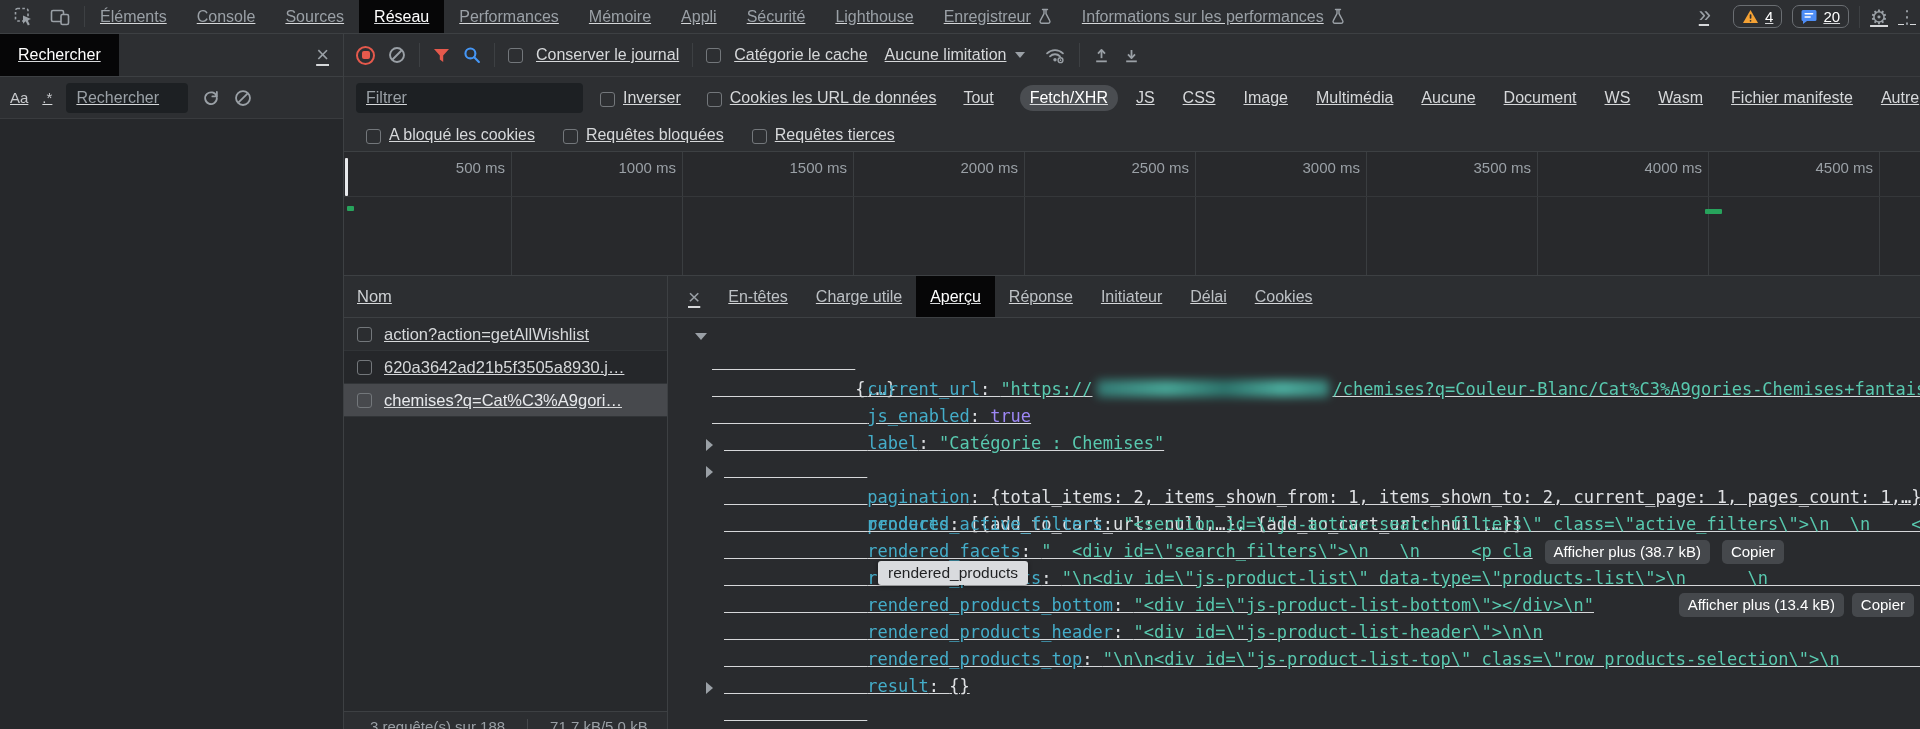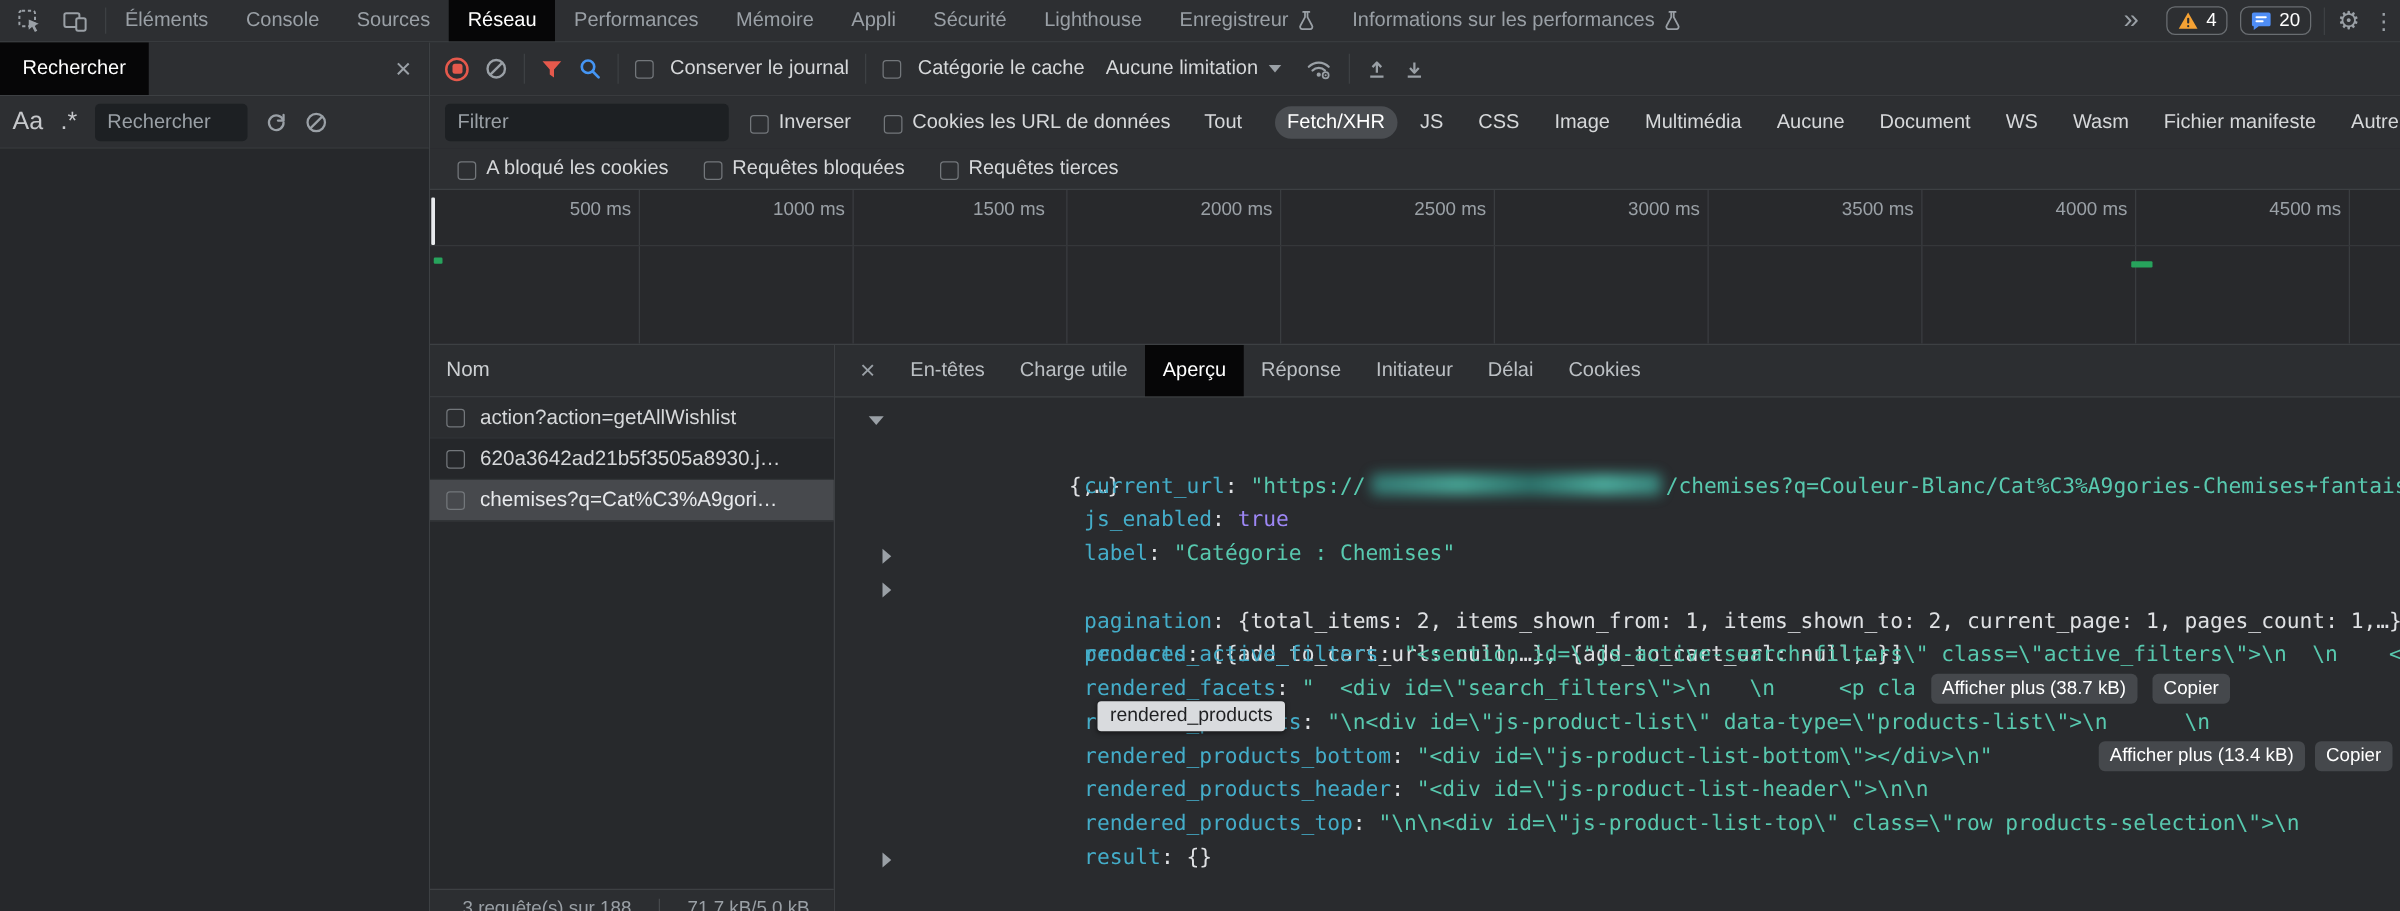--- a/index.html
+++ b/index.html
@@ -5,21 +5,21 @@
   :root{
     --bg-toolbar:#2d2f32; --bg-panel:#292b2e; --bg-dark:#26282b; --bg-darker:#25272a;
     --bg-input:#1d2023; --border:#3d4043; --border-sub:#393b3e;
     --txt:#d6d8da; --dim:#9aa0a6; --black:#060607; --sel:#47494d;
     --red:#e5594c; --blue:#4596f5; --green:#27a35c;
     --key:#44adc9; --str:#58c9af; --bool:#9d87f5; --code:#dfe1e4; --chipbg:#45484c;
   }
   *{margin:0;padding:0;box-sizing:border-box;}
   html,body{width:1920px;height:729px;overflow:hidden;background:#202124;
     font-family:"Liberation Sans",sans-serif;color:var(--txt);}
-  .app{width:1920px;height:729px;display:flex;flex-direction:column;background:var(--bg-panel);}
+  .app{width:1920px;height:729px;display:flex;flex-direction:column;background:var(--bg-panel);text-decoration:underline;}
 
   
   .top{height:34px;background:var(--bg-toolbar);border-bottom:1px solid var(--border);
     display:flex;align-items:stretch;flex:0 0 34px;}
   .top .icobox{display:flex;align-items:center;gap:16px;padding:0 14px;}
   .vdiv{width:1px;background:var(--border);margin:6px 0;}
   .tt{display:flex;align-items:center;gap:7px;padding:0 15px;font-size:16px;color:var(--dim);cursor:default;}
   .tt.active{background:var(--black);color:#fff;}
   .top-right{margin-left:auto;display:flex;align-items:center;gap:10px;padding-right:6px;}
   .chev{color:var(--dim);font-size:22px;letter-spacing:-2px;padding:0 14px 3px 6px;}
@@ -38,21 +38,21 @@
     border-top:6px solid var(--dim);}
 
   
   .mid{flex:1;display:flex;min-height:0;}
   .leftpane{width:344px;flex:0 0 344px;border-right:1px solid var(--border);display:flex;flex-direction:column;background:var(--bg-dark);}
   .search-head{height:43px;background:var(--bg-toolbar);border-bottom:1px solid var(--border);display:flex;align-items:center;}
   .search-tab{height:100%;display:flex;align-items:center;padding:0 18px;background:var(--black);color:#fff;font-size:16px;}
   .xclose{margin-left:auto;margin-right:14px;color:var(--dim);font-size:22px;line-height:1;}
   .search-row{height:42px;background:var(--bg-toolbar);border-bottom:1px solid var(--border-sub);
     display:flex;align-items:center;gap:14px;padding:0 10px;}
-  .mini{color:#c6c8cb;font-size:20px;}
+  .mini{color:#c6c8cb;font-size:15px;}
   .search-rest{flex:1;background:var(--bg-dark);}
 
   .rightarea{flex:1;display:flex;flex-direction:column;min-width:0;}
   .net-toolbar{height:43px;background:var(--bg-toolbar);border-bottom:1px solid var(--border-sub);
     display:flex;align-items:center;gap:13px;padding:0 12px;flex:0 0 43px;}
   .rec{width:19px;height:19px;border:2.5px solid var(--red);border-radius:50%;display:flex;align-items:center;justify-content:center;}
   .rec i{display:block;width:8px;height:8px;background:var(--red);border-radius:2px;}
   .throttle{display:flex;align-items:center;gap:9px;margin-left:4px;}
 
   .filter-row{height:42px;background:var(--bg-toolbar);display:flex;align-items:center;gap:8px;
@@ -346,21 +346,21 @@
         <div class="gline" style="left:338px;"></div>
         <div class="gline" style="left:509px;"></div>
         <div class="gline" style="left:680px;"></div>
         <div class="gline" style="left:851px;"></div>
         <div class="gline" style="left:1022px;"></div>
         <div class="gline" style="left:1193px;"></div>
         <div class="gline" style="left:1364px;"></div>
         <div class="gline" style="left:1535px;"></div>
         <div class="tlabel" style="left:57px;">500 ms</div>
         <div class="tlabel" style="left:228px;">1000 ms</div>
-        <div class="tlabel" style="left:388px;">1500 ms</div>
+        <div class="tlabel" style="left:399px;">1500 ms</div>
         <div class="tlabel" style="left:570px;">2000 ms</div>
         <div class="tlabel" style="left:741px;">2500 ms</div>
         <div class="tlabel" style="left:912px;">3000 ms</div>
         <div class="tlabel" style="left:1083px;">3500 ms</div>
         <div class="tlabel" style="left:1254px;">4000 ms</div>
         <div class="tlabel" style="left:1425px;">4500 ms</div>
         <div class="ruler-edge"></div>
         <div class="scrub"></div>
         <div class="gmark" style="left:3px;top:54px;width:7px;"></div>
         <div class="gmark" style="left:1361px;top:57px;width:17px;"></div>

